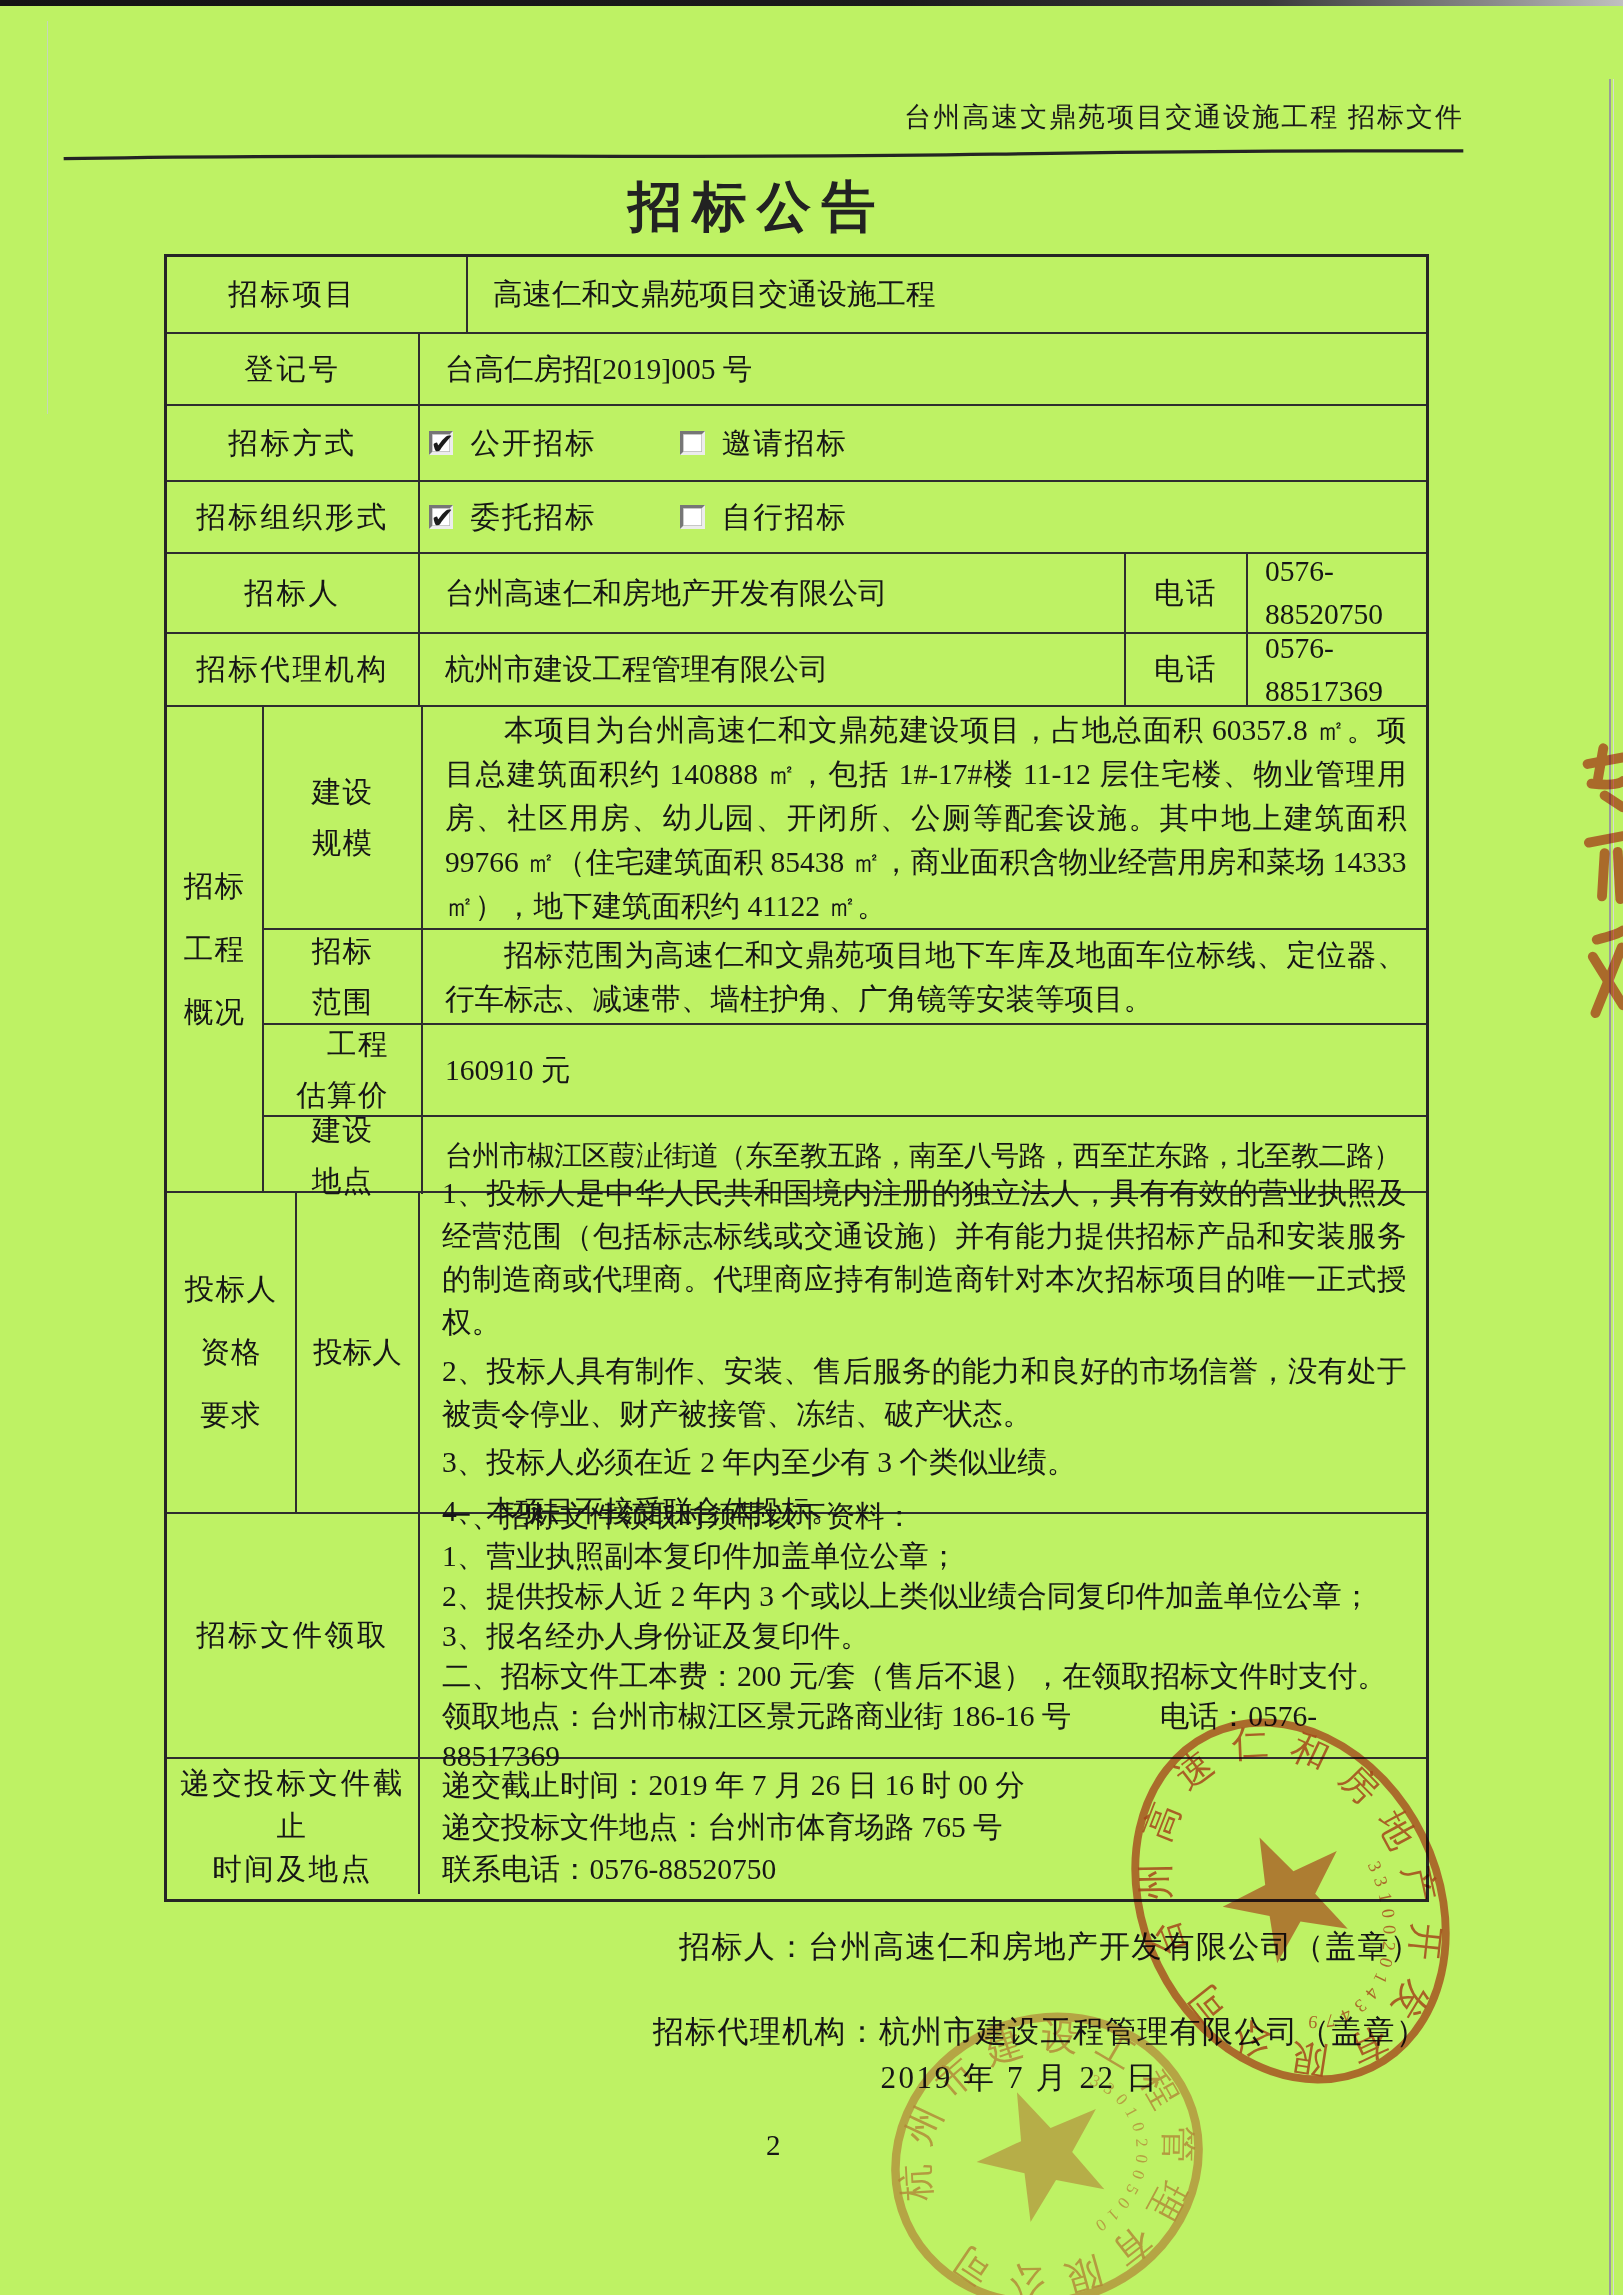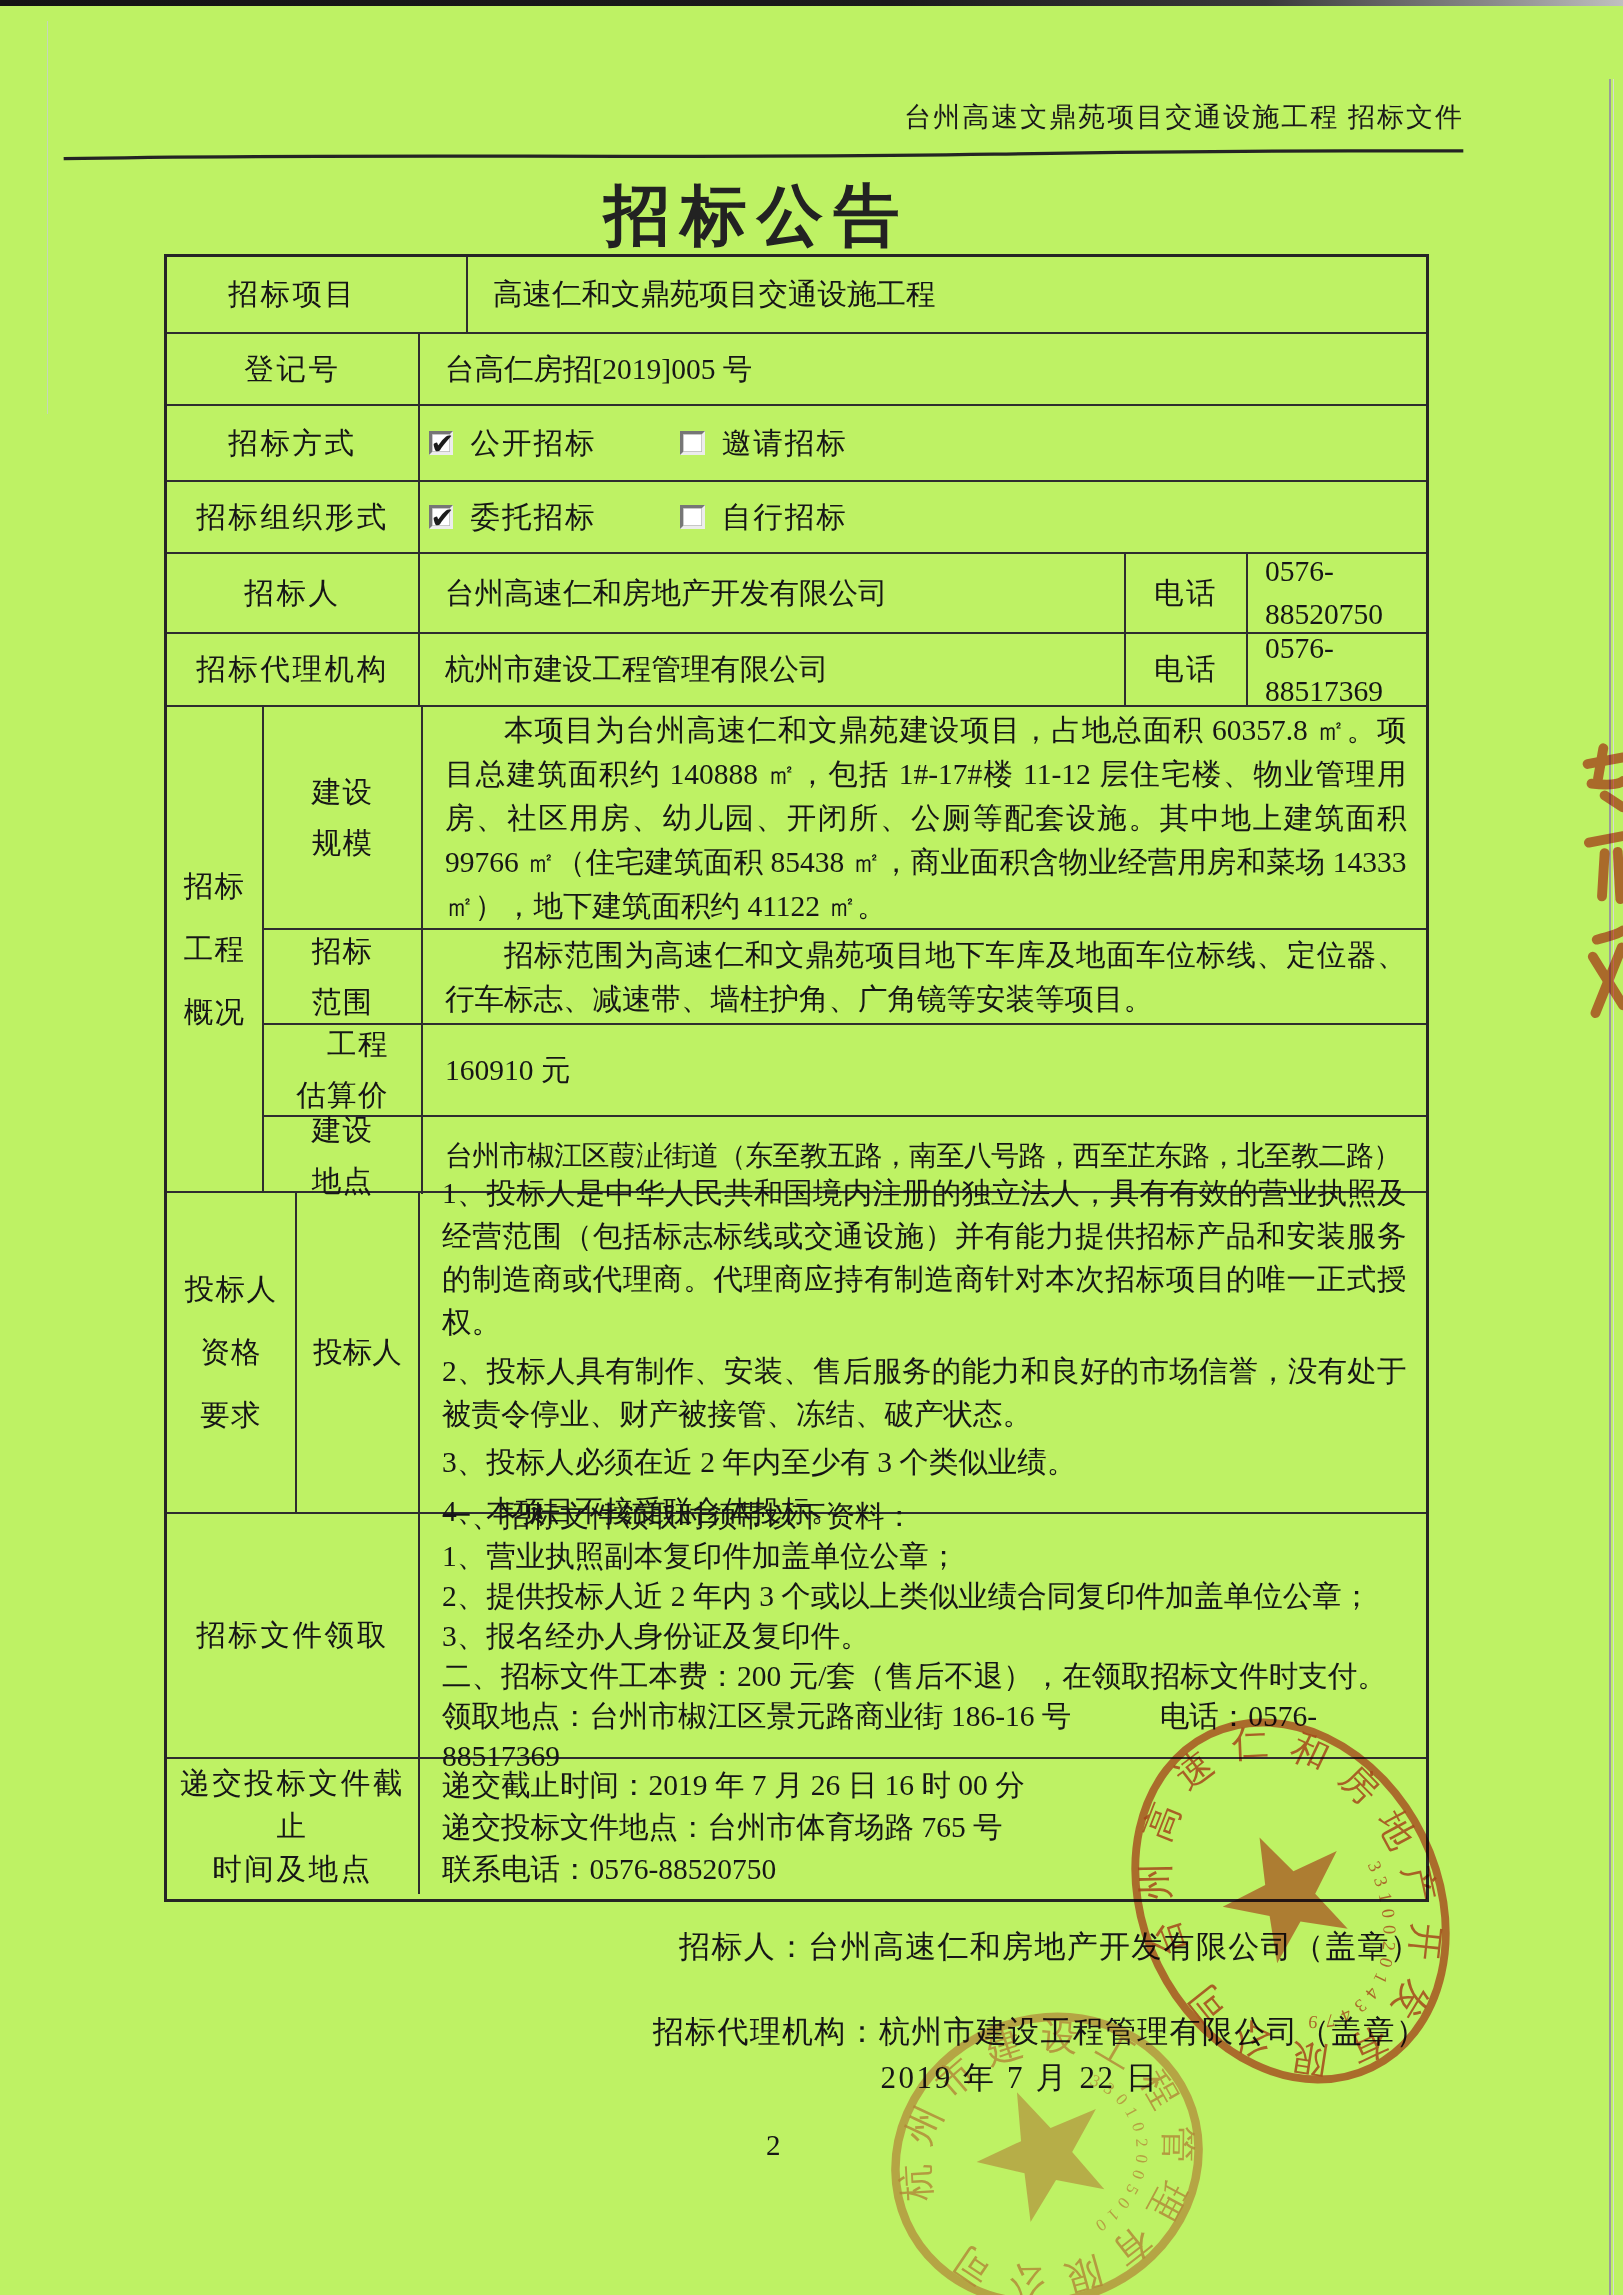--- a/index.html
+++ b/index.html
@@ -12,21 +12,21 @@
     background:linear-gradient(to right,#141414 0%,#1b1b1b 55%,#3a3a3a 78%,#8a8a8a 92%,#c0c0c0 100%);}
   .fold-line{position:absolute;left:47px;top:21px;width:1.3px;height:393px;background:#c7cdd6;opacity:.75;}
   .edge-line{position:absolute;left:1609px;top:79px;width:2px;height:2217px;background:#9b9b9b;}
   .edge-line2{position:absolute;left:1613px;top:79px;width:0.7px;height:2217px;background:#d8d8d8;}
 
   .header{position:absolute;left:0;top:99px;width:1464px;text-align:right;
     font-size:27px;letter-spacing:2px;color:#1a1a1a;}
   .header-rule{position:absolute;left:0;top:145px;width:1623px;height:19.6px;}
   .title{position:absolute;left:757px;top:171px;transform:translateX(-50%);margin:0;
     font-family:"Liberation Sans","DejaVu Sans",sans-serif;font-weight:bold;
-    font-size:66px;letter-spacing:10.5px;color:#222;white-space:nowrap;}
+    font-size:54px;letter-spacing:10.5px;color:#222;white-space:nowrap;}
 
   
   .table{position:absolute;left:164px;top:254px;width:1265px;
     border:3.9px solid #262626;box-sizing:border-box;padding-bottom:4.6px;
     font-size:29.5px;line-height:1.45;}
   .row{display:flex;border-top:2.6px solid #2e2e2e;box-sizing:border-box;}
   .row.first{border-top:none;gap:48px;}
   .cell{box-sizing:border-box;}
   .cell + .cell{border-left:2.6px solid #2e2e2e;}
   .label{width:251px;display:flex;align-items:center;justify-content:center;

